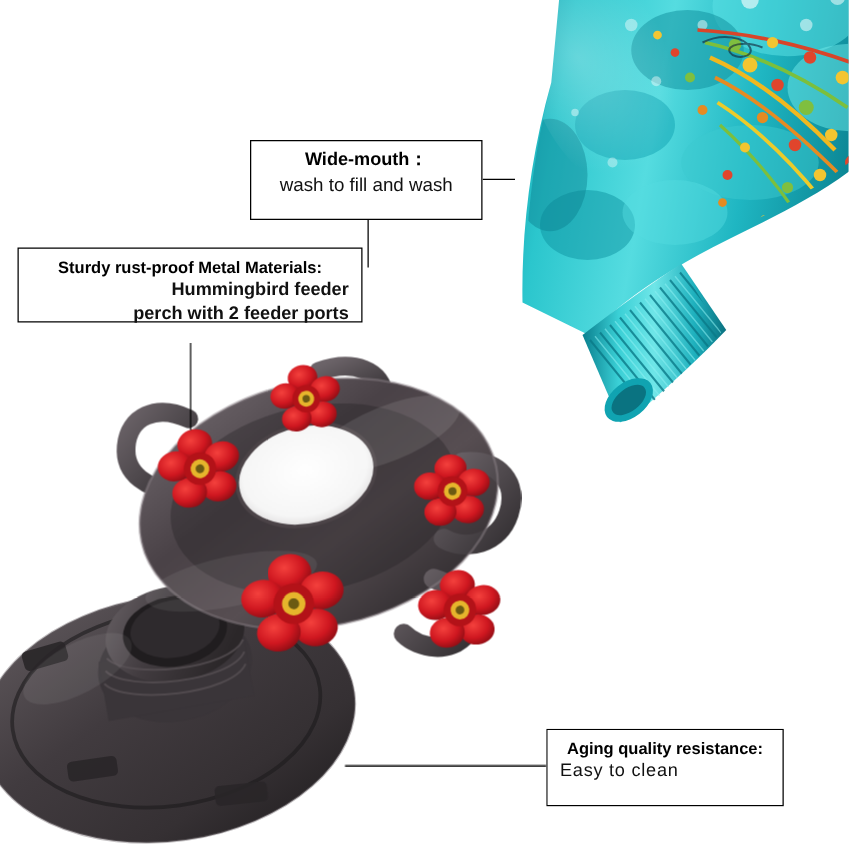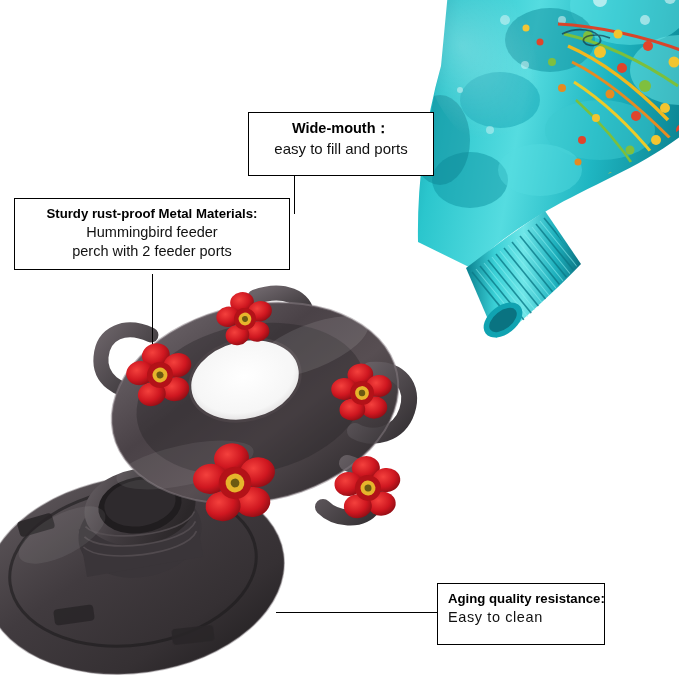--- a/index.html
+++ b/index.html
@@ -42,29 +42,29 @@
     color: #000;
     line-height: 1.35;
     white-space: nowrap;
   }
   .callout .sub {
     font-size: 14.5px;
     color: #111;
     line-height: 1.35;
     font-weight: normal;
   }
-  .callout.c-wide { left: 200px; top: 112px; width: 186px; height: 64px; text-align: left; margin-left: 48px; }
+  .callout.c-wide { left: 200px; top: 112px; width: 186px; height: 64px; text-align: left; }
   .callout.c-wide .ttl { font-size: 14.5px; text-align: center; }
   .callout.c-wide .sub { text-align: center; font-size: 15px; }
 
-  .callout.c-sturdy { left: 14px; top: 198px; width: 276px; height: 72px; }
+  .callout.c-sturdy { left: 14px; top: 198px; width: 276px; height: 60px; }
   .callout.c-sturdy .ttl { font-size: 13.2px; text-align: center; }
-  .callout.c-sturdy .sub { text-align: center; font-size: 14.5px; }
-
-  .callout.c-aging { left: 437px; top: 583px; width: 168px; height: 62px; }
+  .callout.c-sturdy .sub { text-align: right; font-size: 14.5px; font-weight: bold; }
+
+  .callout.c-aging { left: 437px; top: 583px; width: 190px; height: 62px; }
   .callout.c-aging .ttl { font-size: 13.2px; text-align: center; }
   .callout.c-aging .sub { text-align: left; font-size: 14.5px; letter-spacing: 0.6px; }
 
   .leader {
     position: absolute;
     background: #000;
     z-index: 35;
   }
   
   .leader.v-wide { left: 294px; top: 176px; width: 1.4px; height: 38px; }
@@ -371,21 +371,21 @@
     </svg>
   </div>
 
   <div class="leader h-wide"></div>
   <div class="leader v-wide"></div>
   <div class="leader v-sturdy"></div>
   <div class="leader h-aging"></div>
 
   <div class="callout c-wide">
     <div class="ttl">Wide-mouth：</div>
-    <div class="sub">easy to fill and ports</div>
+    <div class="sub">wash to fill and wash</div>
   </div>
 
   <div class="callout c-sturdy">
     <div class="ttl">Sturdy rust-proof Metal Materials:</div>
     <div class="sub">Hummingbird feeder</div>
     <div class="sub">perch with 2 feeder ports</div>
   </div>
 
   <div class="callout c-aging">
     <div class="ttl">Aging quality resistance:</div>

